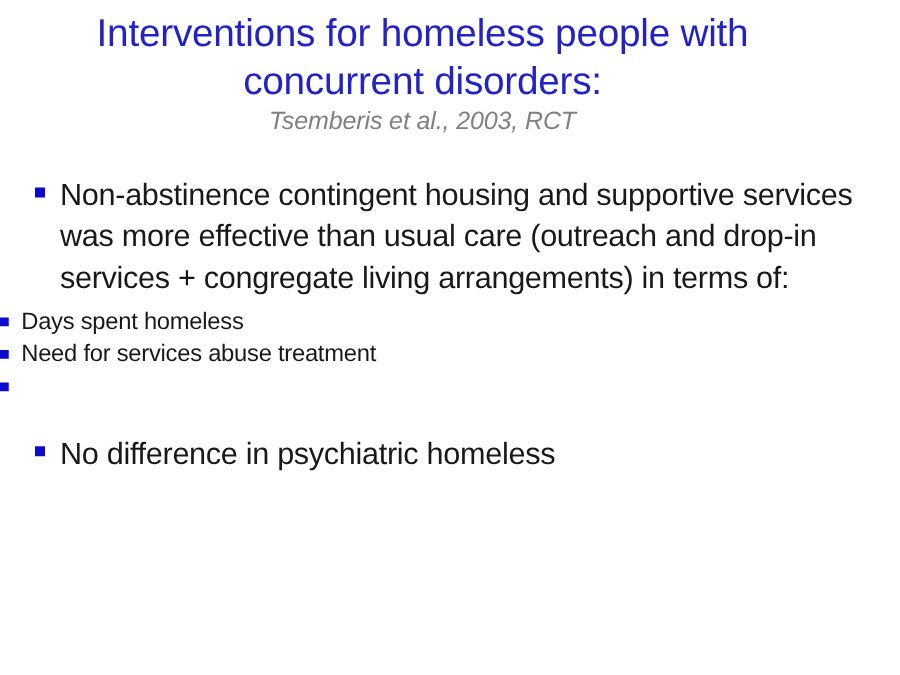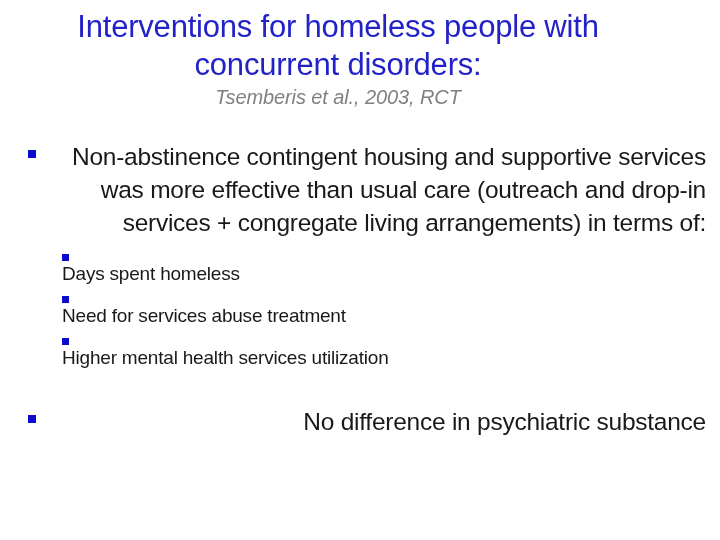--- a/index.html
+++ b/index.html
@@ -54,21 +54,20 @@
     width: 720px;
   }
 
   .bullet-l1 {
     position: relative;
     display: flex;
     align-items: flex-start;
     padding-left: 28px;
     padding-right: 14px;
     margin-bottom: 0;
-    text-align: right;
   }
 
   .bullet-l1 .marker {
     flex: 0 0 auto;
     width: 8px;
     height: 8px;
     background: #0B0BD0;
     margin-top: 10px;
     margin-right: 12px;
   }
@@ -81,23 +80,21 @@
     letter-spacing: -0.25px;
   }
 
   .sub-list {
     margin-top: 6px;
   }
 
   .bullet-l2 {
     display: flex;
     align-items: flex-start;
-    padding-left: 62px;
     padding-right: 14px;
-    flex-direction: column;
   }
 
   .bullet-l2 .marker {
     flex: 0 0 auto;
     width: 7px;
     height: 7px;
     background: #0B0BD0;
     margin-top: 9px;
     margin-right: 10px;
   }
@@ -138,27 +135,26 @@
         <span class="text">Days spent homeless</span>
       </div>
 
       <div class="bullet-l2">
         <span class="marker"></span>
         <span class="text">Need for services abuse treatment</span>
       </div>
 
       <div class="bullet-l2">
         <span class="marker"></span>
-        <span class="text">Higher mental health services utilization</span>
       </div>
 
     </div>
 
     <div class="gap-line"></div>
 
     <div class="bullet-l1">
       <span class="marker"></span>
-      <span class="text">No difference in psychiatric substance</span>
+      <span class="text">No difference in psychiatric homeless</span>
     </div>
 
   </div>
 
 </div>
 
 </body></html>

